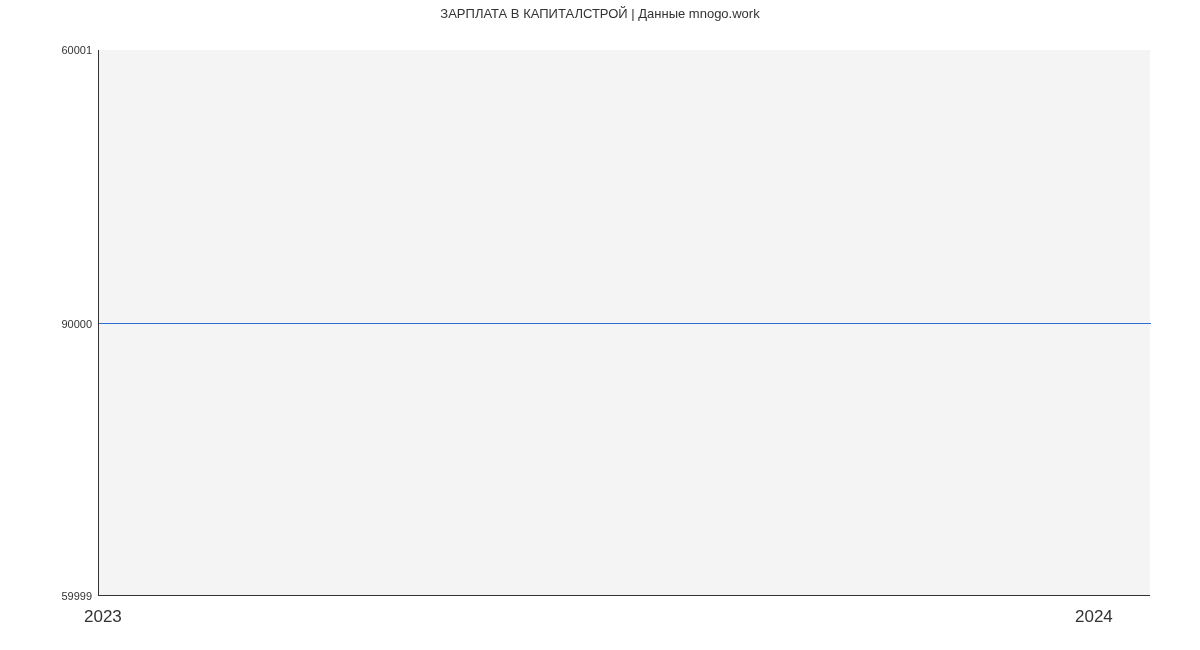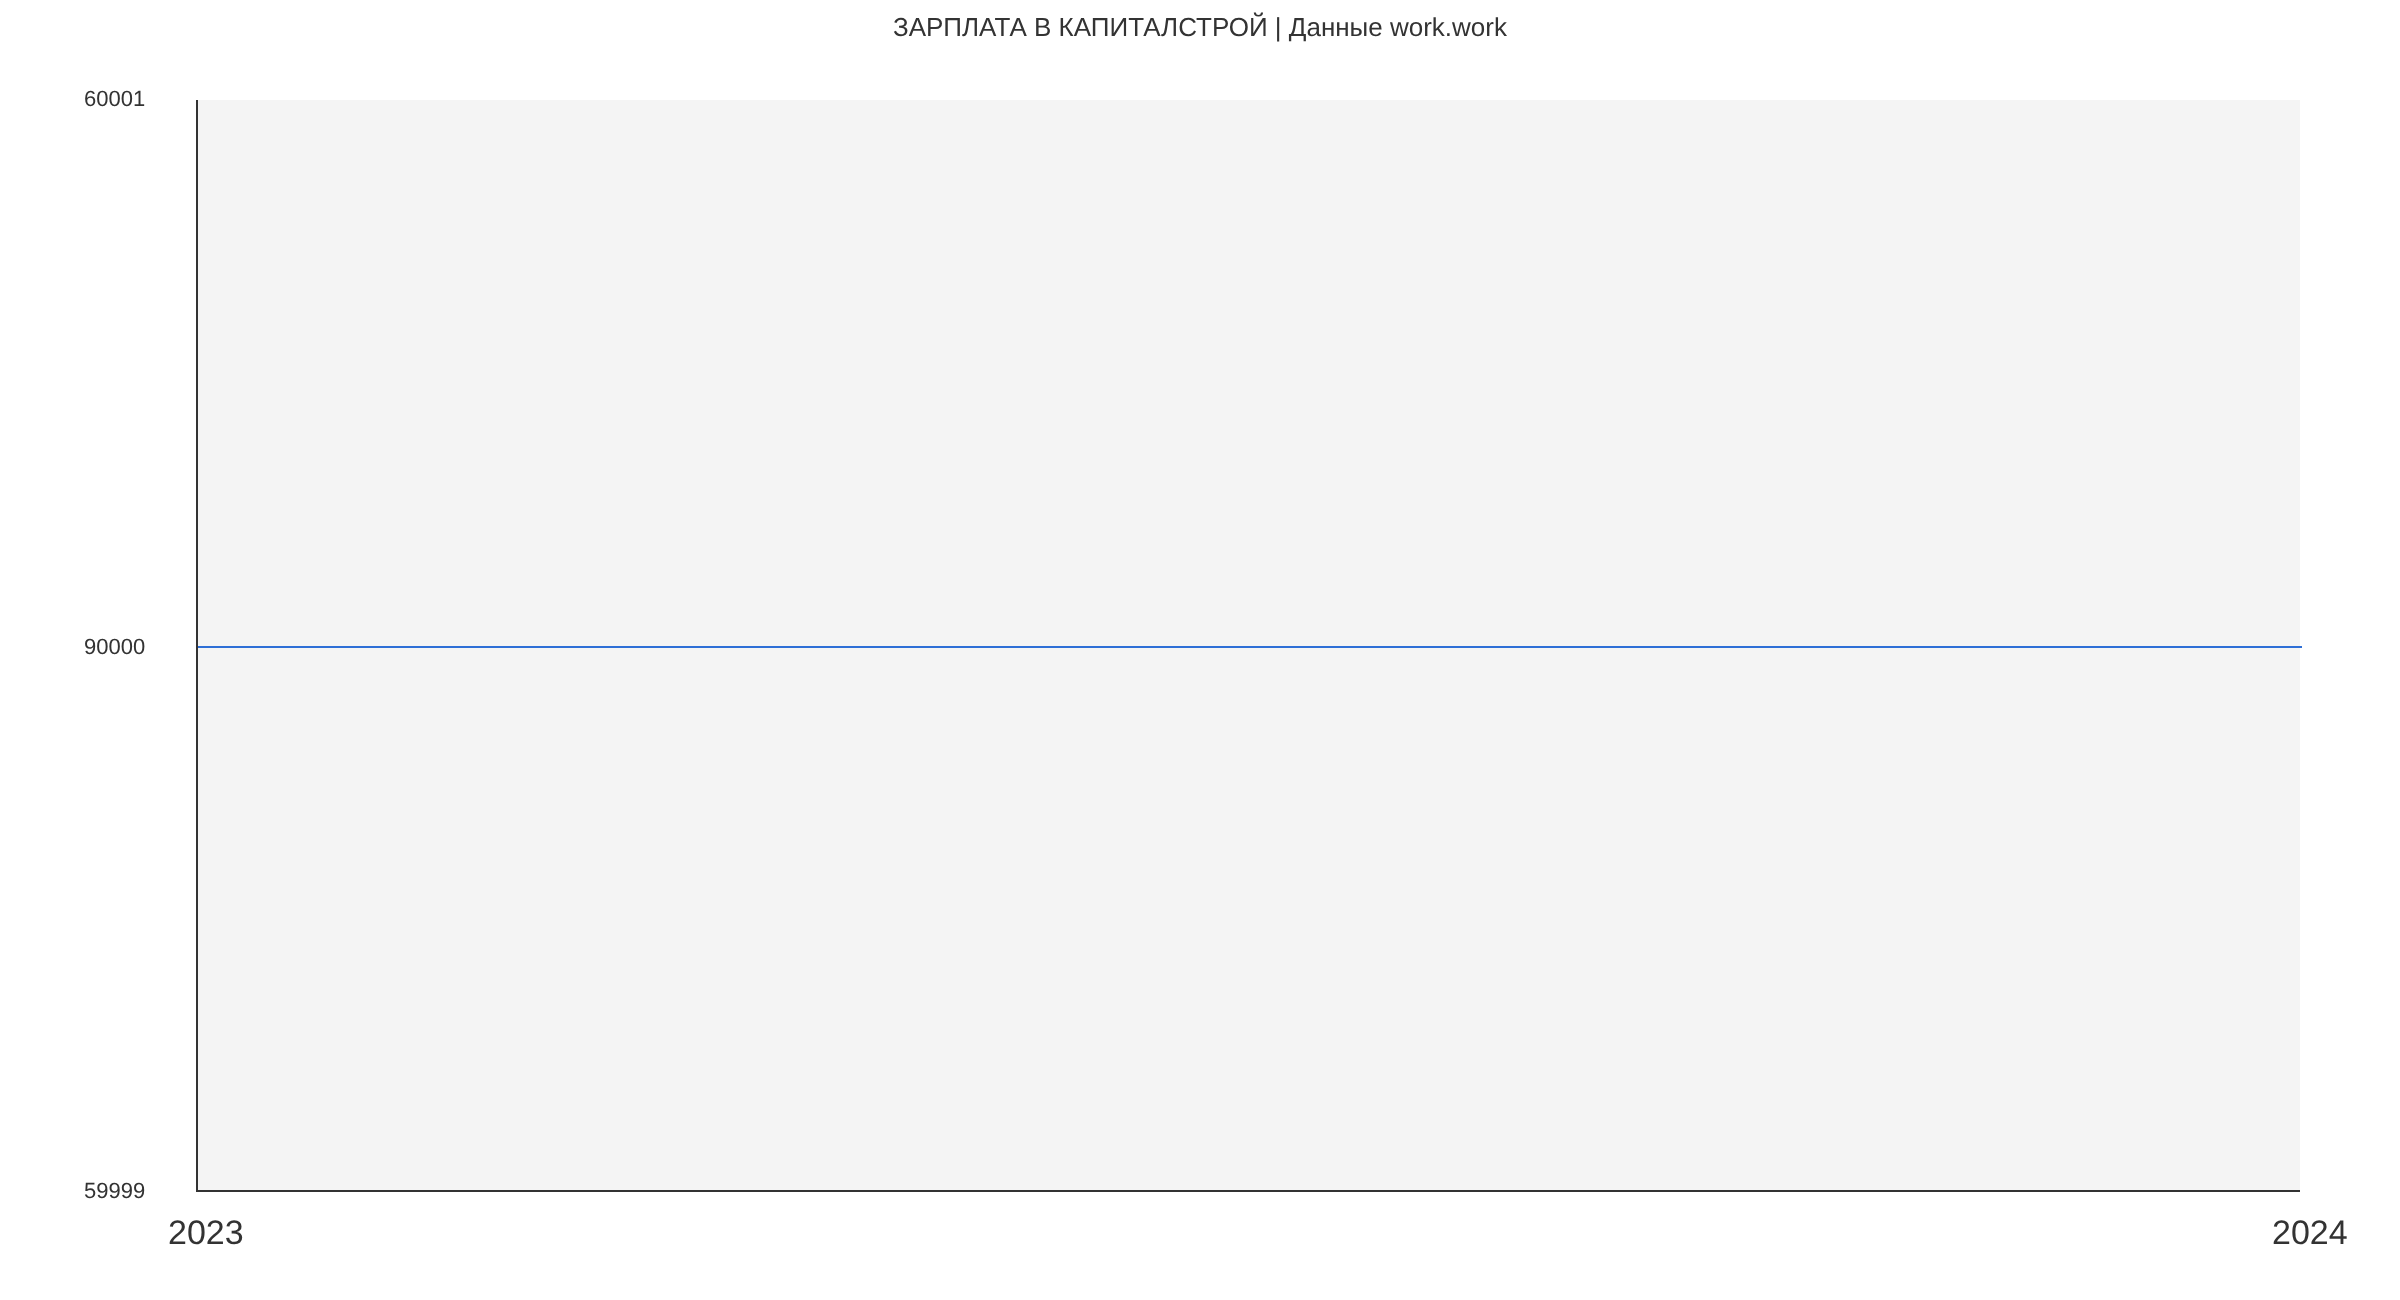--- a/index.html
+++ b/index.html
@@ -27,48 +27,49 @@
       height: 546px;
       background: #f4f4f4;
       border-left: 1px solid #333;
       border-bottom: 1px solid #333;
     }
     .y-tick-label {
       position: absolute;
       right: 1108px;
       font-size: 11px;
       color: #333;
+      text-align: right;
       width: 50px;
       line-height: 1;
     }
     .y-tick-0 { top: 45px; }
     .y-tick-1 { top: 319px; }
     .y-tick-2 { top: 591px; }
     .x-tick-label {
       position: absolute;
       top: 608px;
       font-size: 17px;
       color: #333;
       line-height: 1;
     }
     .x-tick-0 { left: 84px; }
-    .x-tick-1 { left: 1136px; }
+    .x-tick-1 { left: 1075px; }
     .data-line {
       position: absolute;
       left: 0;
       top: 273px;
       width: 1052px;
       height: 0;
       border-top: 1.5px solid #2e6fd6;
     }
   </style>
 </head>
 <body>
 
-<div class="chart-title">ЗАРПЛАТА В КАПИТАЛСТРОЙ | Данные work.work</div>
+<div class="chart-title">ЗАРПЛАТА В КАПИТАЛСТРОЙ | Данные mnogo.work</div>
 
 <div class="y-tick-label y-tick-0">60001</div>
 <div class="y-tick-label y-tick-1">90000</div>
 <div class="y-tick-label y-tick-2">59999</div>
 
 <div class="plot-area">
   <div class="data-line"></div>
 </div>
 
 <div class="x-tick-label x-tick-0">2023</div>

